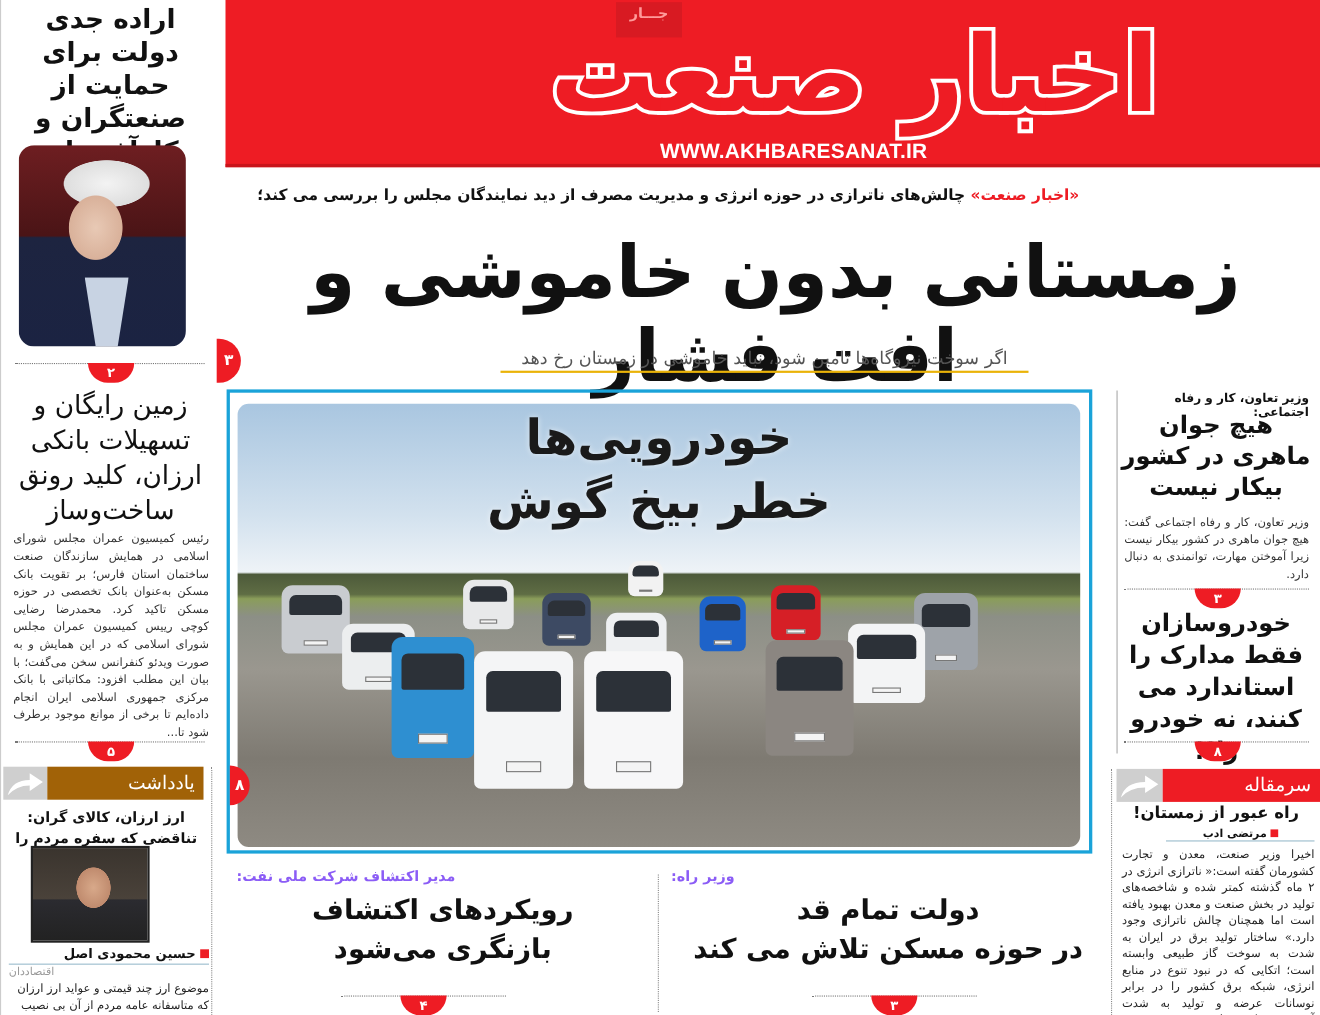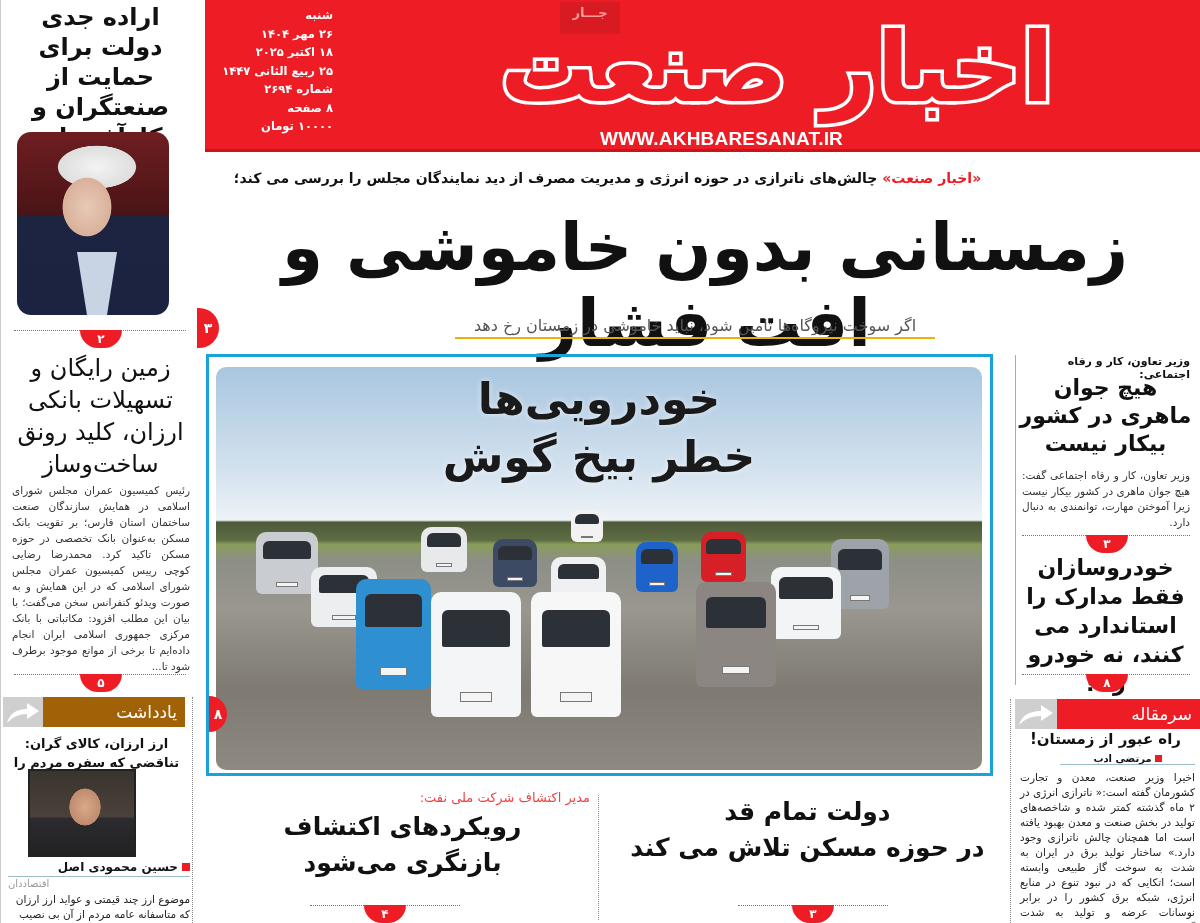--- a/index.html
+++ b/index.html
@@ -71,21 +71,21 @@
   .car-photo { left: 216px; top: 367px; width: 766px; height: 403px; border-radius: 10px; overflow: hidden;
     background:
       linear-gradient(180deg, #a9c6e0 0%, #d2e1ee 25%, #eef3f7 38%, #4d5a3a 38.5%, #5f6d44 43%, #8a9d5a 44%, #8c8f86 48%, #9a978f 60%, #7e7a72 80%, #8e8a82 100%); }
   .photo-title { left: 216px; top: 370px; width: 766px; text-align: center; font-size: 44px; font-weight: 900; color: #1a1a1a; line-height: 58px; text-shadow: 0 0 6px rgba(255,255,255,0.6); }
   .car { position: absolute; border-radius: 10px 10px 6px 6px; }
   .car .win { position: absolute; left: 12%; top: 14%; width: 76%; height: 30%; background: #2c3138; border-radius: 6px 6px 2px 2px; }
   .car .plate { position: absolute; left: 32%; bottom: 12%; width: 36%; height: 8%; background: #f4f4f4; border: 1px solid #777; }
 
   
   .bs-vdots { left: 598px; top: 795px; width: 0; height: 125px; border-left: 1.5px dotted #888; }
-  .bs-kicker { text-align: right; font-size: 13px; font-weight: normal; color: #ef4444; }
+  .bs-kicker { text-align: left; font-size: 13px; font-weight: bold; color: #8b5cf6; }
   .bs-headline { text-align: center; font-size: 25px; font-weight: 900; line-height: 36px; }
 </style>
 </head>
 <body>
 
 <div class="abs col-left"></div>
 <div class="abs lc-title">اراده جدی دولت برای حمایت از صنعتگران و کارآفرینان</div>
 <div class="abs photo photo-man1">
     <div class="shirt"></div>
   </div>
@@ -110,29 +110,20 @@
   <div>ارز ارزان، کالای گران:</div>
   <div>تناقضی که سفره مردم را خالی کرد</div>
 </div>
 <div class="abs photo-man2"></div>
 <div class="abs author2"><span class="sq"></span><span>حسین محمودی اصل</span></div>
 <div class="abs author2-role">اقتصاددان</div>
 <div class="abs note-body">موضوع ارز چند قیمتی و عواید ارز ارزان که متاسفانه عامه مردم از آن بی نصیب مانده اند</div>
 <div class="abs" style="left:192px;top:697px;width:0;height:226px;border-left:1.5px dotted #888;"></div>
 
 <div class="abs masthead">
-  <div class="abs mast-date">
-    <div>شنبه</div>
-    <div>۲۶ مهر ۱۴۰۴</div>
-    <div>۱۸ اکتبر ۲۰۲۵</div>
-    <div>۲۵ ربیع الثانی ۱۴۴۷</div>
-    <div>شماره ۲۶۹۴</div>
-    <div>۸ صفحه</div>
-    <div>۱۰۰۰۰ تومان</div>
-  </div>
   <div class="abs mast-tag">جـــار</div>
   <div class="abs mast-logo">
       <span>اخبار صنعت</span>
     </div>
   <div class="abs mast-url">WWW.AKHBARESANAT.IR</div>
 </div>
 
 <div class="abs kicker"><span class="brand">«اخبار صنعت»</span><span> چالش‌های ناترازی در حوزه انرژی و مدیریت مصرف از دید نمایندگان مجلس را بررسی می کند؛</span></div>
 <div class="abs main-headline">زمستانی بدون خاموشی و افت فشار</div>
 <div class="abs badge-side" style="left:197px;top:308px;">۳</div>
@@ -222,20 +213,21 @@
   </div>
   <div class="abs ed-label">سرمقاله</div>
 </div>
 <div class="abs ed-title">راه عبور از زمستان!</div>
 <div class="abs ed-author"><span class="sq"></span><span>مرتضی ادب</span></div>
 <div class="abs ed-body">اخیرا وزیر صنعت، معدن و تجارت کشورمان گفته است:« ناترازی انرژی در ۲ ماه گذشته کمتر شده و شاخصه‌های تولید در بخش صنعت و معدن بهبود یافته است اما همچنان چالش ناترازی وجود دارد.» ساختار تولید برق در ایران به شدت به سوخت گاز طبیعی وابسته است؛ اتکایی که در نبود تنوع در منابع انرژی، شبکه برق کشور را در برابر نوسانات عرضه و تولید به شدت آسیب‌پذیر کرده است. روند توسعه نیروگاه‌ها طی سال‌های اخیر نیز</div>
 
 <div class="abs bs-vdots"></div>
 
 <div class="abs" style="left:610px;top:790px;width:395px;">
+  <div class="bs-kicker">وزیر راه:</div>
   <div class="bs-headline" style="margin-top:4px;">دولت تمام قد</div>
   <div class="bs-headline">در حوزه مسکن تلاش می کند</div>
 </div>
 <div class="abs dot-rule" style="left:738px;top:905px;width:150px;"></div>
 <div class="abs badge-down" style="left:792px;top:905px;">۳</div>
 
 <div class="abs" style="left:215px;top:790px;width:375px;">
   <div class="bs-kicker">مدیر اکتشاف شرکت ملی نفت:</div>
   <div class="bs-headline" style="margin-top:4px;">رویکردهای اکتشاف</div>
   <div class="bs-headline">بازنگری می‌شود</div>

